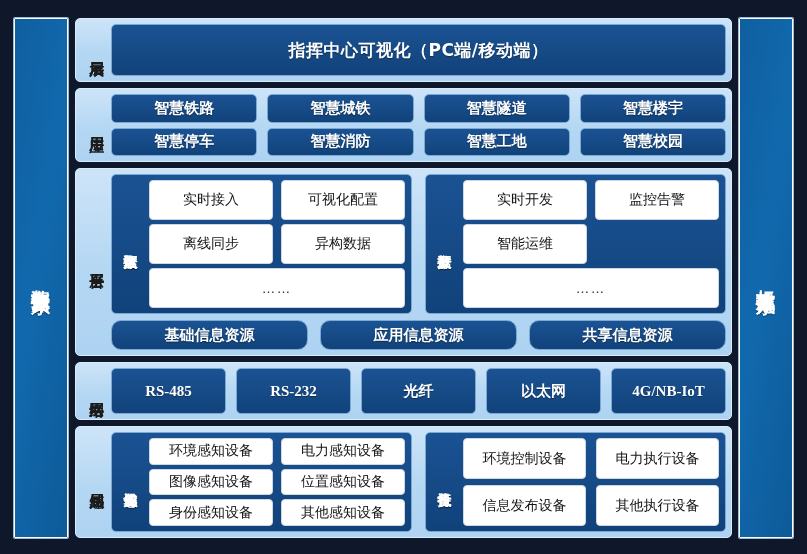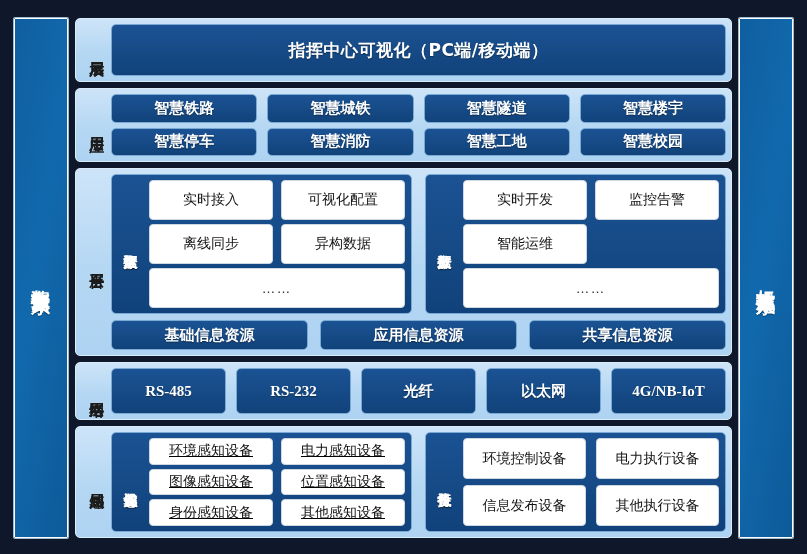--- a/index.html
+++ b/index.html
@@ -192,21 +192,21 @@
   }
   .wbox.span2 { grid-column: 1 / span 2; }
   .wbox.dots { font-size: 13px; letter-spacing: 2px; color: #333; }
 
   .plat-bottom {
     flex: 0 0 30px;
     display: grid;
     grid-template-columns: repeat(3, 1fr);
     gap: 12px;
   }
-  .res-cell { font-size: 15px; }
+  .res-cell { font-size: 15px; border-radius: 10px; }
 
   
   .net-grid {
     flex: 1 1 auto;
     display: grid;
     grid-template-columns: repeat(5, 1fr);
     gap: 10px;
     font-family: Liberation Serif, serif;
   }
   .net-cell { font-size: 15px; }
@@ -220,21 +220,21 @@
     background: linear-gradient(180deg, #1b5293 0%, #154a86 55%, #10417a 100%);
     border: 1px solid #7aa9d4;
     border-radius: 5px;
     display: flex;
     flex-direction: row;
     padding: 5px 6px;
     gap: 5px;
     box-sizing: border-box;
     min-width: 0;
   }
-  .sense-group.left  { flex: 1 1 0; text-decoration: underline; }
+  .sense-group.left  { flex: 1 1 0; }
   .sense-group.right { flex: 1 1 0; }
   .sense-grid-3 {
     flex: 1 1 auto;
     display: grid;
     grid-template-columns: 1fr 1fr;
     grid-template-rows: repeat(3, 1fr);
     gap: 4px 8px;
     min-width: 0;
   }
   .sense-grid-2 {

